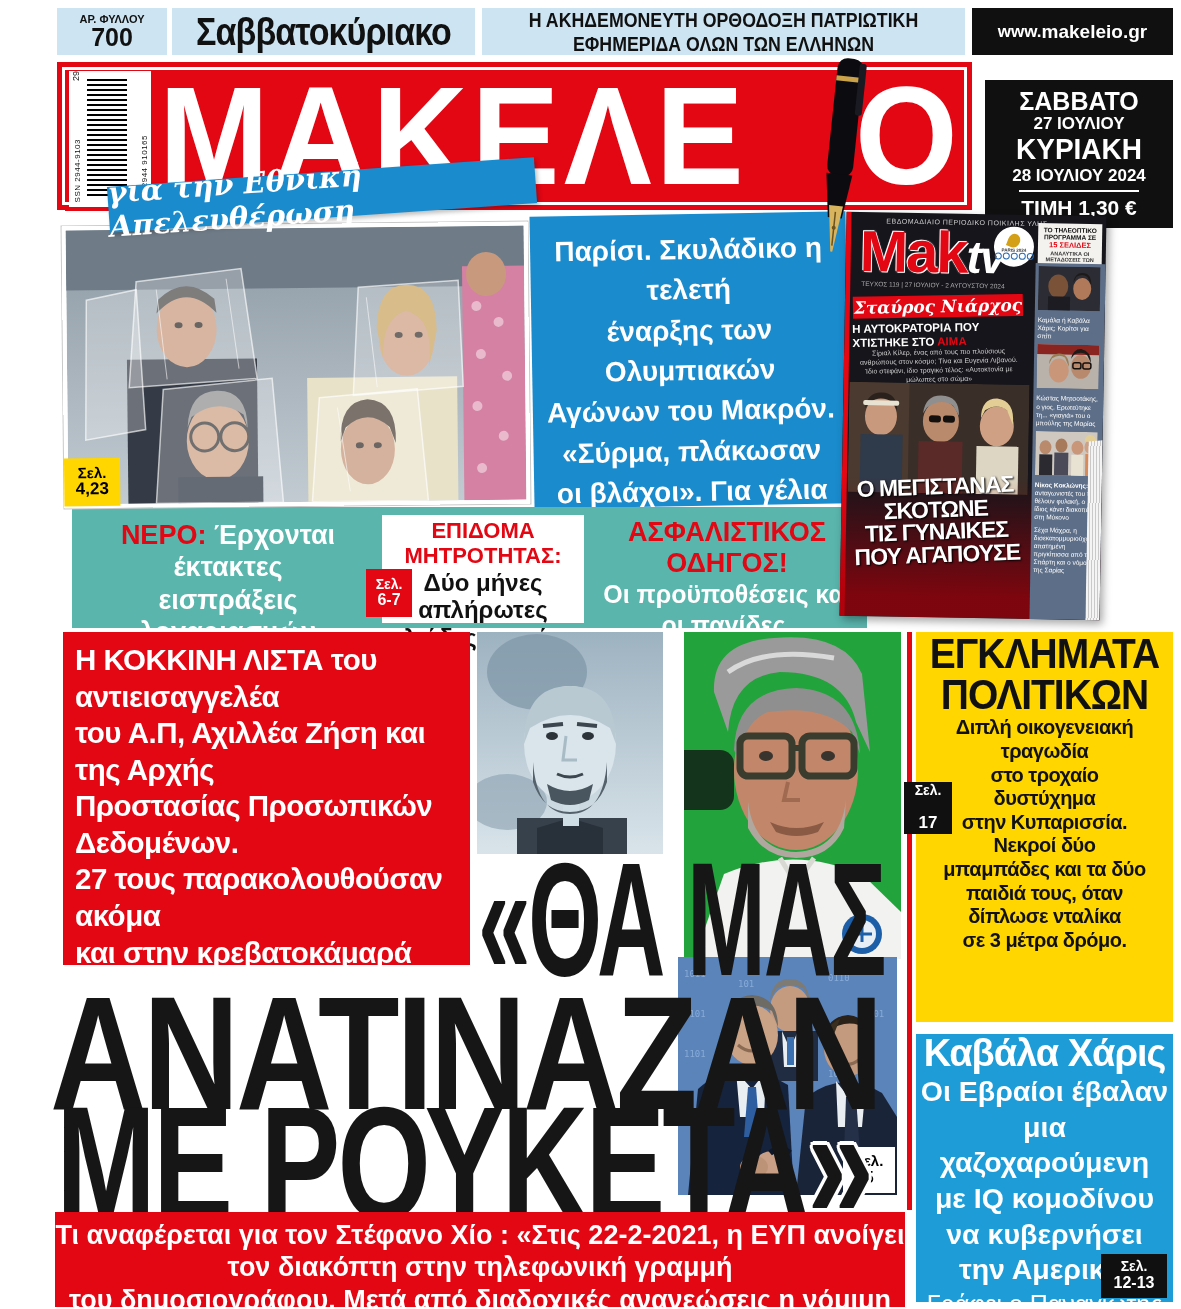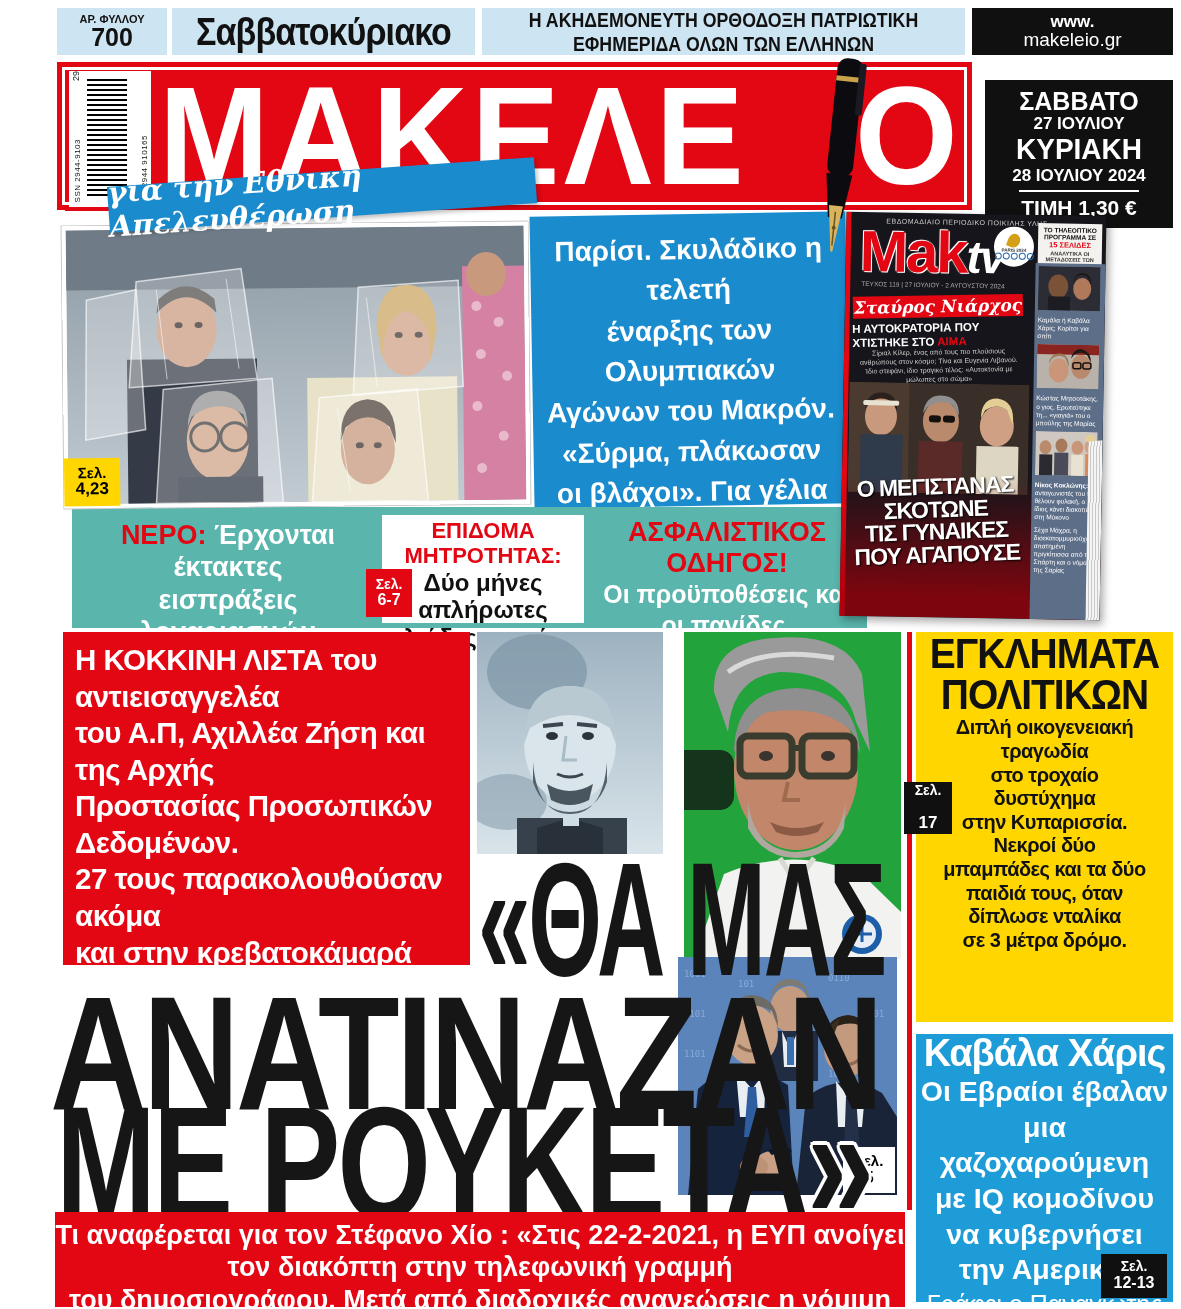--- a/index.html
+++ b/index.html
@@ -11,23 +11,23 @@
   
   .topbox{background:#cde4f2;color:#111;display:flex;flex-direction:column;justify-content:center;align-items:center;}
   .box-issue{left:57px;top:8px;width:110px;height:47px;}
   .issue-label{font-size:11px;font-weight:bold;line-height:1;}
   .issue-num{font-size:25px;font-weight:bold;line-height:1;}
   .box-edition{left:172px;top:8px;width:303px;height:47px;}
   .edition-text{font-size:37px;font-weight:bold;letter-spacing:-1px;transform:scale(.92,1.05);}
   .box-motto{left:482px;top:8px;width:483px;height:47px;}
   .motto-text{font-size:18.5px;font-weight:bold;transform:scale(.96,1.1);text-align:center;}
   .box-www{left:972px;top:8px;width:201px;height:47px;background:#101010;color:#fff;
-           display:flex;flex-direction:column;justify-content:center;align-items:center;}
+           display:flex;flex-direction:row;justify-content:center;align-items:center;}
   .www-l1{font-size:17px;font-weight:bold;line-height:1.05;}
-  .www-l2{font-size:19px;font-weight:normal;line-height:1.05;}
+  .www-l2{font-size:19px;font-weight:bold;line-height:1.05;}
 
   
   .masthead{left:57px;top:62px;width:915px;height:148px;background:#e30613;}
   .masthead:after{content:"";position:absolute;inset:5px;border:3px solid #fff;pointer-events:none;}
   .mast-title{position:absolute;left:102px;top:4px;color:#fff;font-size:132px;font-weight:bold;
               letter-spacing:4px;line-height:1;transform:scaleY(1.06);transform-origin:top left;}
   .mast-o{position:absolute;left:798px;top:4px;color:#fff;font-size:132px;font-weight:bold;
           line-height:1;transform:scaleY(1.06);transform-origin:top left;}
   .barcode-box{position:absolute;left:8px;top:5px;width:82px;height:136px;background:#fff;border:4px solid #e30613;}
   .bc-29{position:absolute;left:2px;top:2px;font-size:9px;color:#111;transform:rotate(-90deg) translate(-8px,0);transform-origin:top left;}

